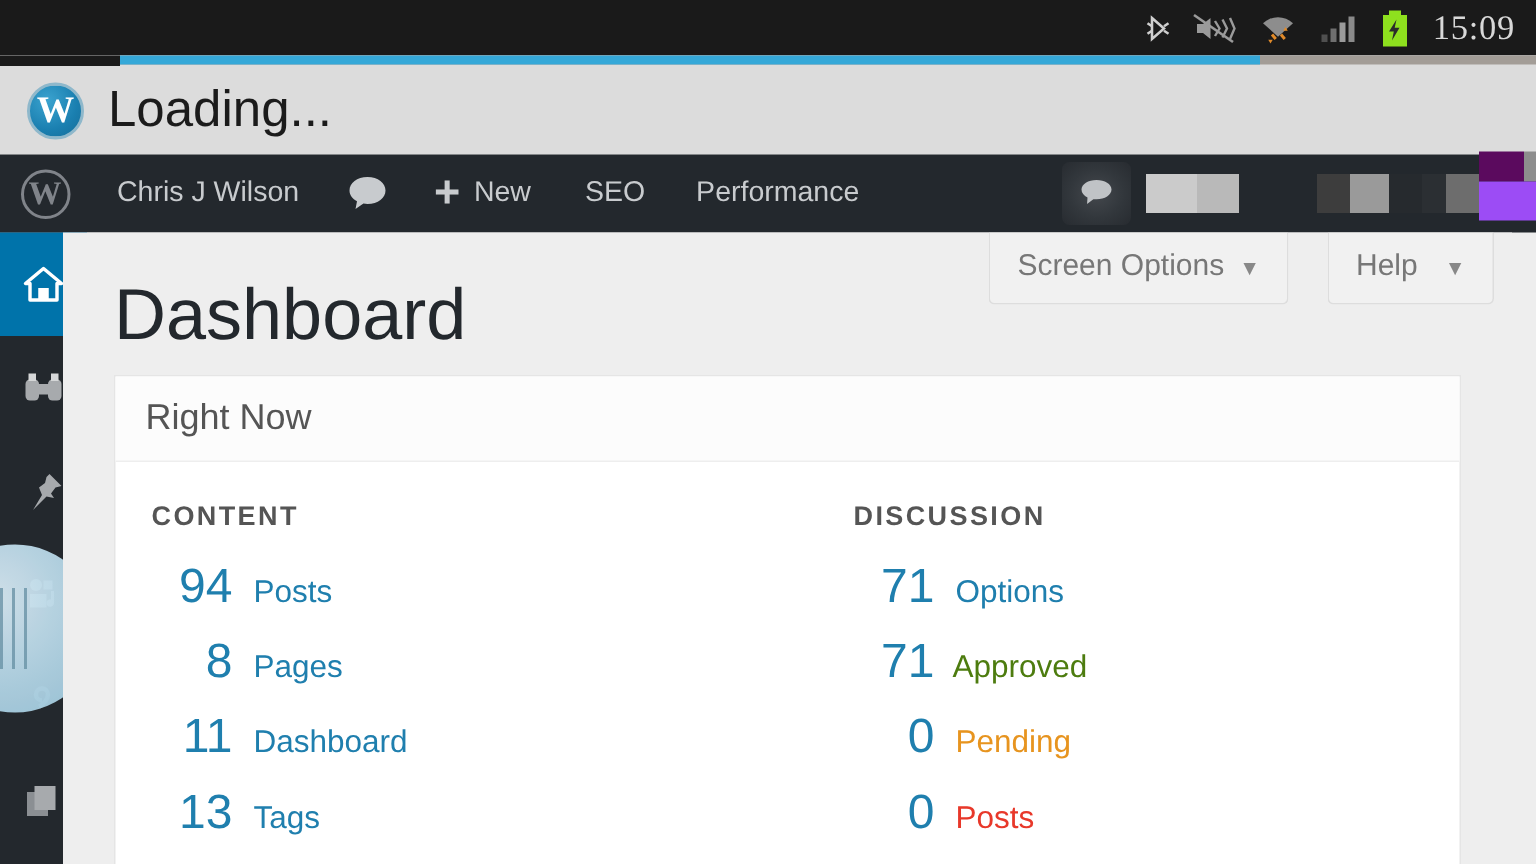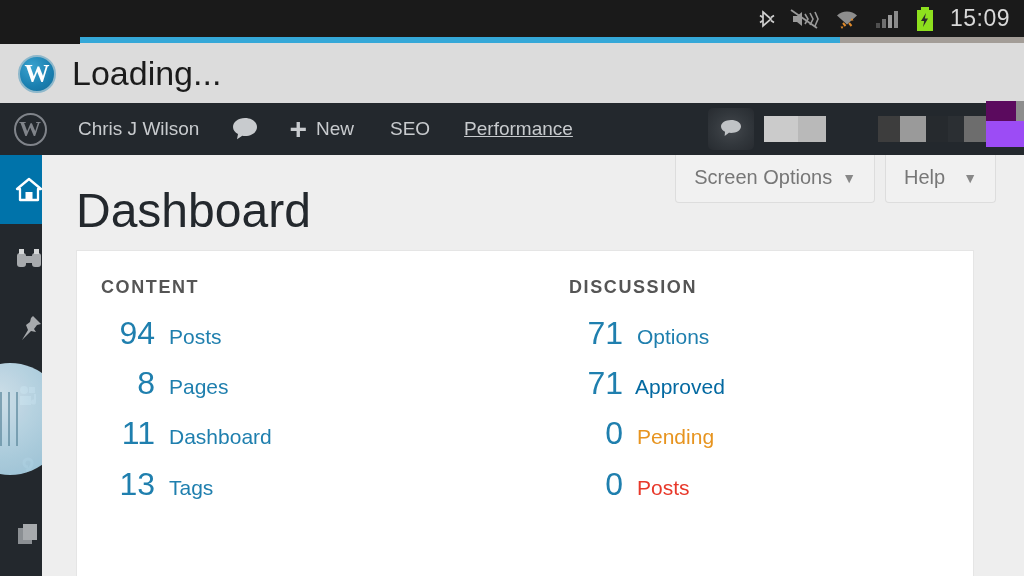--- a/index.html
+++ b/index.html
@@ -11,21 +11,21 @@
   }
   
   #status-bar{
     position:absolute;left:0;top:0;width:1024px;height:37px;
     background:#1a1a1a;display:flex;align-items:center;justify-content:flex-end;
     padding-right:14px;box-sizing:border-box;
   }
   #status-bar .sb-icon{margin-left:13px;display:flex;align-items:center;}
   #status-clock{
     color:#d8d8d8;font-size:23px;margin-left:15px;letter-spacing:.5px;
-    font-family:Liberation Sans, sans-serif;
+    font-family:Liberation Serif, serif;
   }
   
   #browser-chrome{
     position:absolute;left:0;top:37px;width:1024px;height:66px;
     background:#dcdcdc;box-sizing:border-box;
   }
   #progress-track{
     position:absolute;left:80px;top:0px;width:944px;height:6px;background:#a39d97;
   }
   #progress-fill{position:absolute;left:0;top:0;height:6px;width:760px;background:#35a8d8;}
@@ -50,21 +50,21 @@
   #ab-wplogo .wpmark{
     width:33px;height:33px;border-radius:50%;
     border:2px solid #80848a;box-sizing:border-box;color:#80848a;
     display:flex;align-items:center;justify-content:center;
     font-family:"Liberation Serif",serif;font-size:22px;font-weight:bold;line-height:1;
   }
   #ab-user{margin-left:18px;}
   #ab-comments{margin-left:32px;}
   #ab-new{margin-left:30px;display:flex;align-items:center;gap:9px;}
   #ab-seo{margin-left:36px;}
-  #ab-perf{margin-left:34px;text-decoration:underline;}
+  #ab-perf{margin-left:34px;}
   .plus-glyph{font-size:30px;color:#c8cbce;line-height:1;font-weight:bold;}
   #ab-right{position:absolute;right:0;top:0;height:52px;display:flex;align-items:center;}
   #ab-notif{
     width:46px;height:42px;border-radius:5px;margin-right:10px;
     background:radial-gradient(ellipse at center,#44484d 0%,#32373c 55%,#272b30 100%);
     display:flex;align-items:center;justify-content:center;
   }
   .ph{background:#c6c6c6;}
   #ph1{width:34px;height:26px;background:#cbcbcb;}
   #ph2{width:28px;height:26px;background:#b9b9b9;}
@@ -106,21 +106,21 @@
   #content{
     position:absolute;left:42px;top:155px;width:966px;height:421px;
     background:#eeeeee;overflow:hidden;
   }
   #screen-meta{position:absolute;right:12px;top:0px;display:flex;}
   .meta-tab{
     background:#f1f1f1;border:1px solid #ddd;border-top:none;
     border-radius:0 0 4px 4px;color:#777;font-size:20px;
     padding:11px 18px 13px 18px;display:flex;align-items:center;gap:10px;
   }
-  #help-tab{margin-left:10px;gap:18px;}
+  #help-tab{margin-left:26px;gap:18px;}
   .caret{font-size:14px;color:#888;}
   #page-title{
     position:absolute;left:34px;top:28px;font-size:48px;color:#23282d;font-weight:400;
   }
   #right-now-box{
     position:absolute;left:34px;top:95px;width:898px;
     background:#fff;border:1px solid #e5e5e5;box-sizing:border-box;
   }
   #right-now-header{
     height:56px;display:flex;align-items:center;padding-left:20px;
@@ -134,21 +134,21 @@
   .rn-heading{
     font-size:18px;color:#555;letter-spacing:1.6px;margin-bottom:14px;padding-left:2px;font-weight:bold;
   }
   .rn-row{display:flex;align-items:baseline;margin-bottom:8px;}
   .rn-num{
     width:56px;text-align:right;font-size:32px;color:#1f7fae;font-weight:400;
     line-height:1.32;
   }
   .rn-label{margin-left:14px;font-size:21px;line-height:1.32;}
   .c-blue{color:#1f7fae;}
-  .c-green{color:#0369a1;margin-left:12px;}
+  .c-green{color:#4d7c0f;margin-left:12px;}
   .c-orange{color:#e7941f;}
   .c-red{color:#e8382a;}
 </style>
 </head>
 <body>
 
 <div id="status-bar">
   <span class="sb-icon">
     <svg width="20" height="24" viewBox="0 0 20 24">
         <path d="M6 5l8 7-8 7V5z" fill="none" stroke="#cfcfcf" stroke-width="1.7"></path>
@@ -305,20 +305,21 @@
     </div>
     <div class="meta-tab" id="help-tab">
       <span>Help</span>
       <span class="caret">▼</span>
     </div>
   </div>
 
   <div id="page-title">Dashboard</div>
 
   <div id="right-now-box">
+    <div id="right-now-header">Right Now</div>
     <div id="right-now-body">
 
       <div class="rn-col" id="col-content">
         <div class="rn-heading">CONTENT</div>
 
         <div class="rn-row">
           <span class="rn-num">94</span>
           <span class="rn-label c-blue">Posts</span>
         </div>
         <div class="rn-row">

